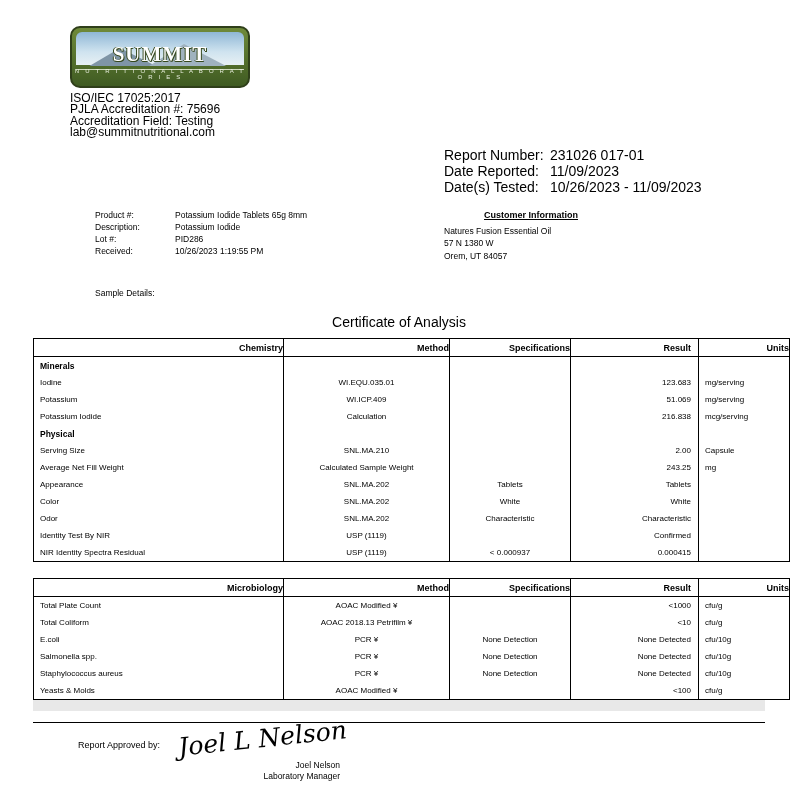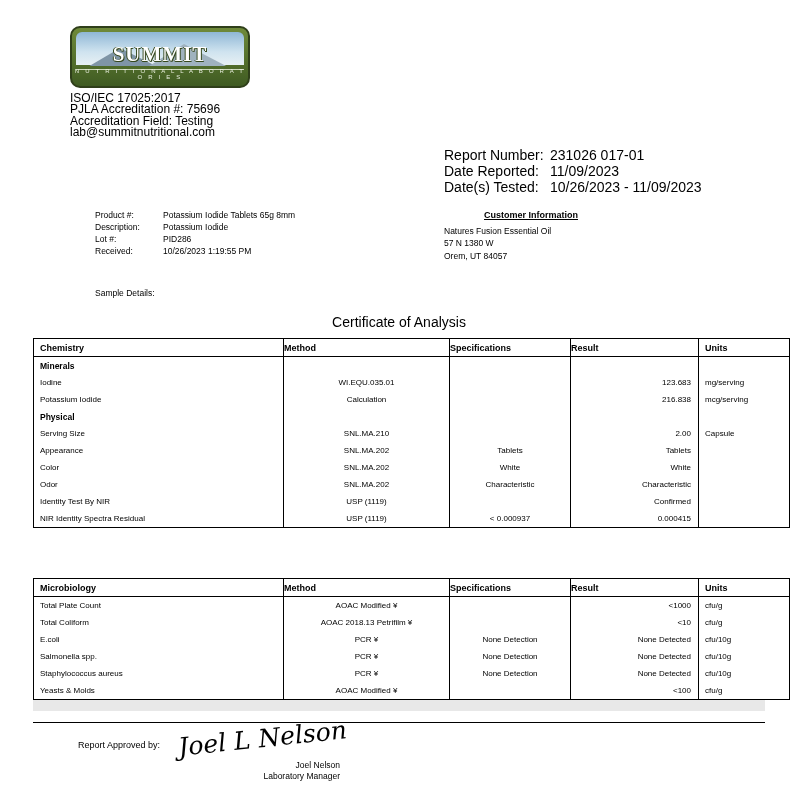--- a/index.html
+++ b/index.html
@@ -122,21 +122,21 @@
     font-size: 8.5px;
     line-height: 12px;
   }
   .sd-title {
     font-weight: bold;
     font-size: 9px;
     text-decoration: underline;
     margin-bottom: 3px;
   }
   .sd-row { display: flex; }
-  .sd-lbl { width: 68px; }
+  .sd-lbl { width: 80px; }
   .sd-val { }
   .sd-bottom {
     position: absolute;
     left: 95px;
     top: 288px;
     font-size: 8.5px;
   }
   .customer {
     position: absolute;
     left: 444px;
@@ -175,21 +175,21 @@
     border-right: 1px solid #000;
     padding: 0;
     height: 17px;
     vertical-align: middle;
   }
   table.coa thead th {
     border-top: 1px solid #000;
     border-bottom: 1px solid #000;
     font-size: 9px;
     font-weight: bold;
-    text-align: left;
+    text-align: right;
   }
   table.coa tbody tr:last-child td { border-bottom: 1px solid #000; }
   .c-analyte { width: 243px; text-align: left; padding-left: 6px !important; }
   .c-method  { width: 165px; text-align: center; }
   .c-spec    { width: 120px; text-align: center; }
   .c-result  { width: 120px; text-align: right; padding-right: 7px !important; }
   .c-units   { width: 84px;  text-align: left; padding-left: 6px !important; }
   tr.section td {
     font-weight: bold;
     font-size: 8.5px;
@@ -322,39 +322,53 @@
         <td class="c-units"></td>
       </tr>
       <tr>
         <td class="c-analyte">Iodine</td>
         <td class="c-method">WI.EQU.035.01</td>
         <td class="c-spec"></td>
         <td class="c-result">123.683</td>
         <td class="c-units">mg/serving</td>
       </tr>
       <tr>
+        <td class="c-analyte">Potassium</td>
+        <td class="c-method">WI.ICP.409</td>
+        <td class="c-spec"></td>
+        <td class="c-result">51.069</td>
+        <td class="c-units">mg/serving</td>
+      </tr>
+      <tr>
         <td class="c-analyte">Potassium Iodide</td>
         <td class="c-method">Calculation</td>
         <td class="c-spec"></td>
         <td class="c-result">216.838</td>
         <td class="c-units">mcg/serving</td>
       </tr>
       <tr class="section">
         <td class="c-analyte">Physical</td>
         <td class="c-method"></td>
         <td class="c-spec"></td>
         <td class="c-result"></td>
         <td class="c-units"></td>
       </tr>
       <tr>
         <td class="c-analyte">Serving Size</td>
         <td class="c-method">SNL.MA.210</td>
         <td class="c-spec"></td>
         <td class="c-result">2.00</td>
         <td class="c-units">Capsule</td>
+      </tr>
+      <tr>
+        <td class="c-analyte">Average Net Fill Weight</td>
+        <td class="c-method">Calculated Sample Weight</td>
+        <td class="c-spec"></td>
+        <td class="c-result">243.25</td>
+        <td class="c-units">mg</td>
       </tr>
       <tr>
         <td class="c-analyte">Appearance</td>
         <td class="c-method">SNL.MA.202</td>
         <td class="c-spec">Tablets</td>
         <td class="c-result">Tablets</td>
         <td class="c-units"></td>
       </tr>
       <tr>
         <td class="c-analyte">Color</td>

